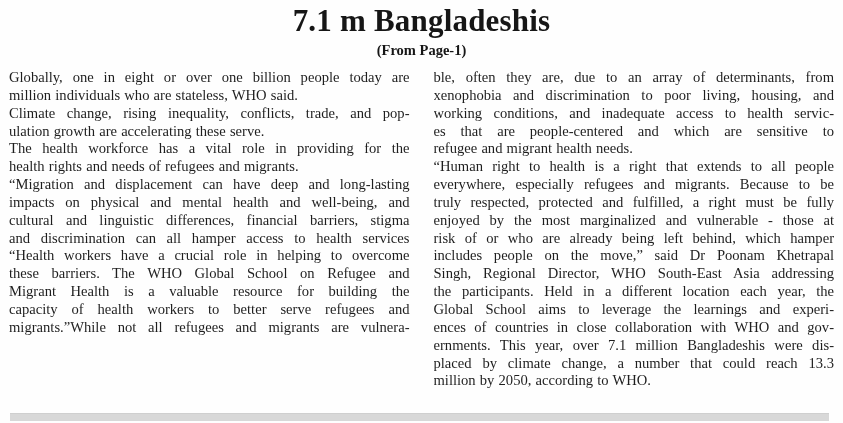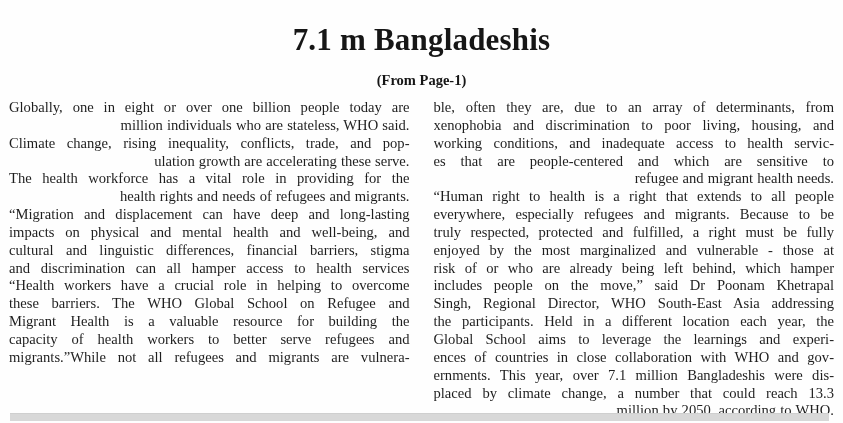--- a/index.html
+++ b/index.html
@@ -11,32 +11,32 @@
     font-family: "Liberation Serif", "DejaVu Serif", serif;
     overflow: hidden;
   }
   .page {
     position: relative;
     width: 843px;
     height: 423px;
   }
   .header {
     text-align: center;
-    padding-top: 20px;
+    padding-top: 1px;
   }
   .headline {
     margin: 0;
     font-size: 31px;
     line-height: 40px;
     font-weight: bold;
     color: var(--headline, #161616);
     letter-spacing: 0.2px;
   }
   .subtitle {
-    margin-top: 12px;
+    margin-top: 1px;
     font-size: 14.5px;
     line-height: 17px;
     font-weight: bold;
     color: var(--headline, #161616);
   }
   .columns {
     display: flex;
     gap: 24px;
     padding: 0 9px;
     margin-top: 10px;
@@ -44,21 +44,21 @@
   .column {
     flex: 1 1 0;
     min-width: 0;
   }
   .line {
     font-size: 14.6px;
     line-height: 17.85px;
     height: 17.85px;
     overflow: hidden;
     color: var(--text, #1e1e1e);
-    text-align: right;
+    text-align: left;
     word-spacing: 0.5px;
   }
   .line.full {
     text-align: justify;
     text-align-last: justify;
     -moz-text-align-last: justify;
   }
   .bottom-bar {
     position: absolute;
     left: 10px;

